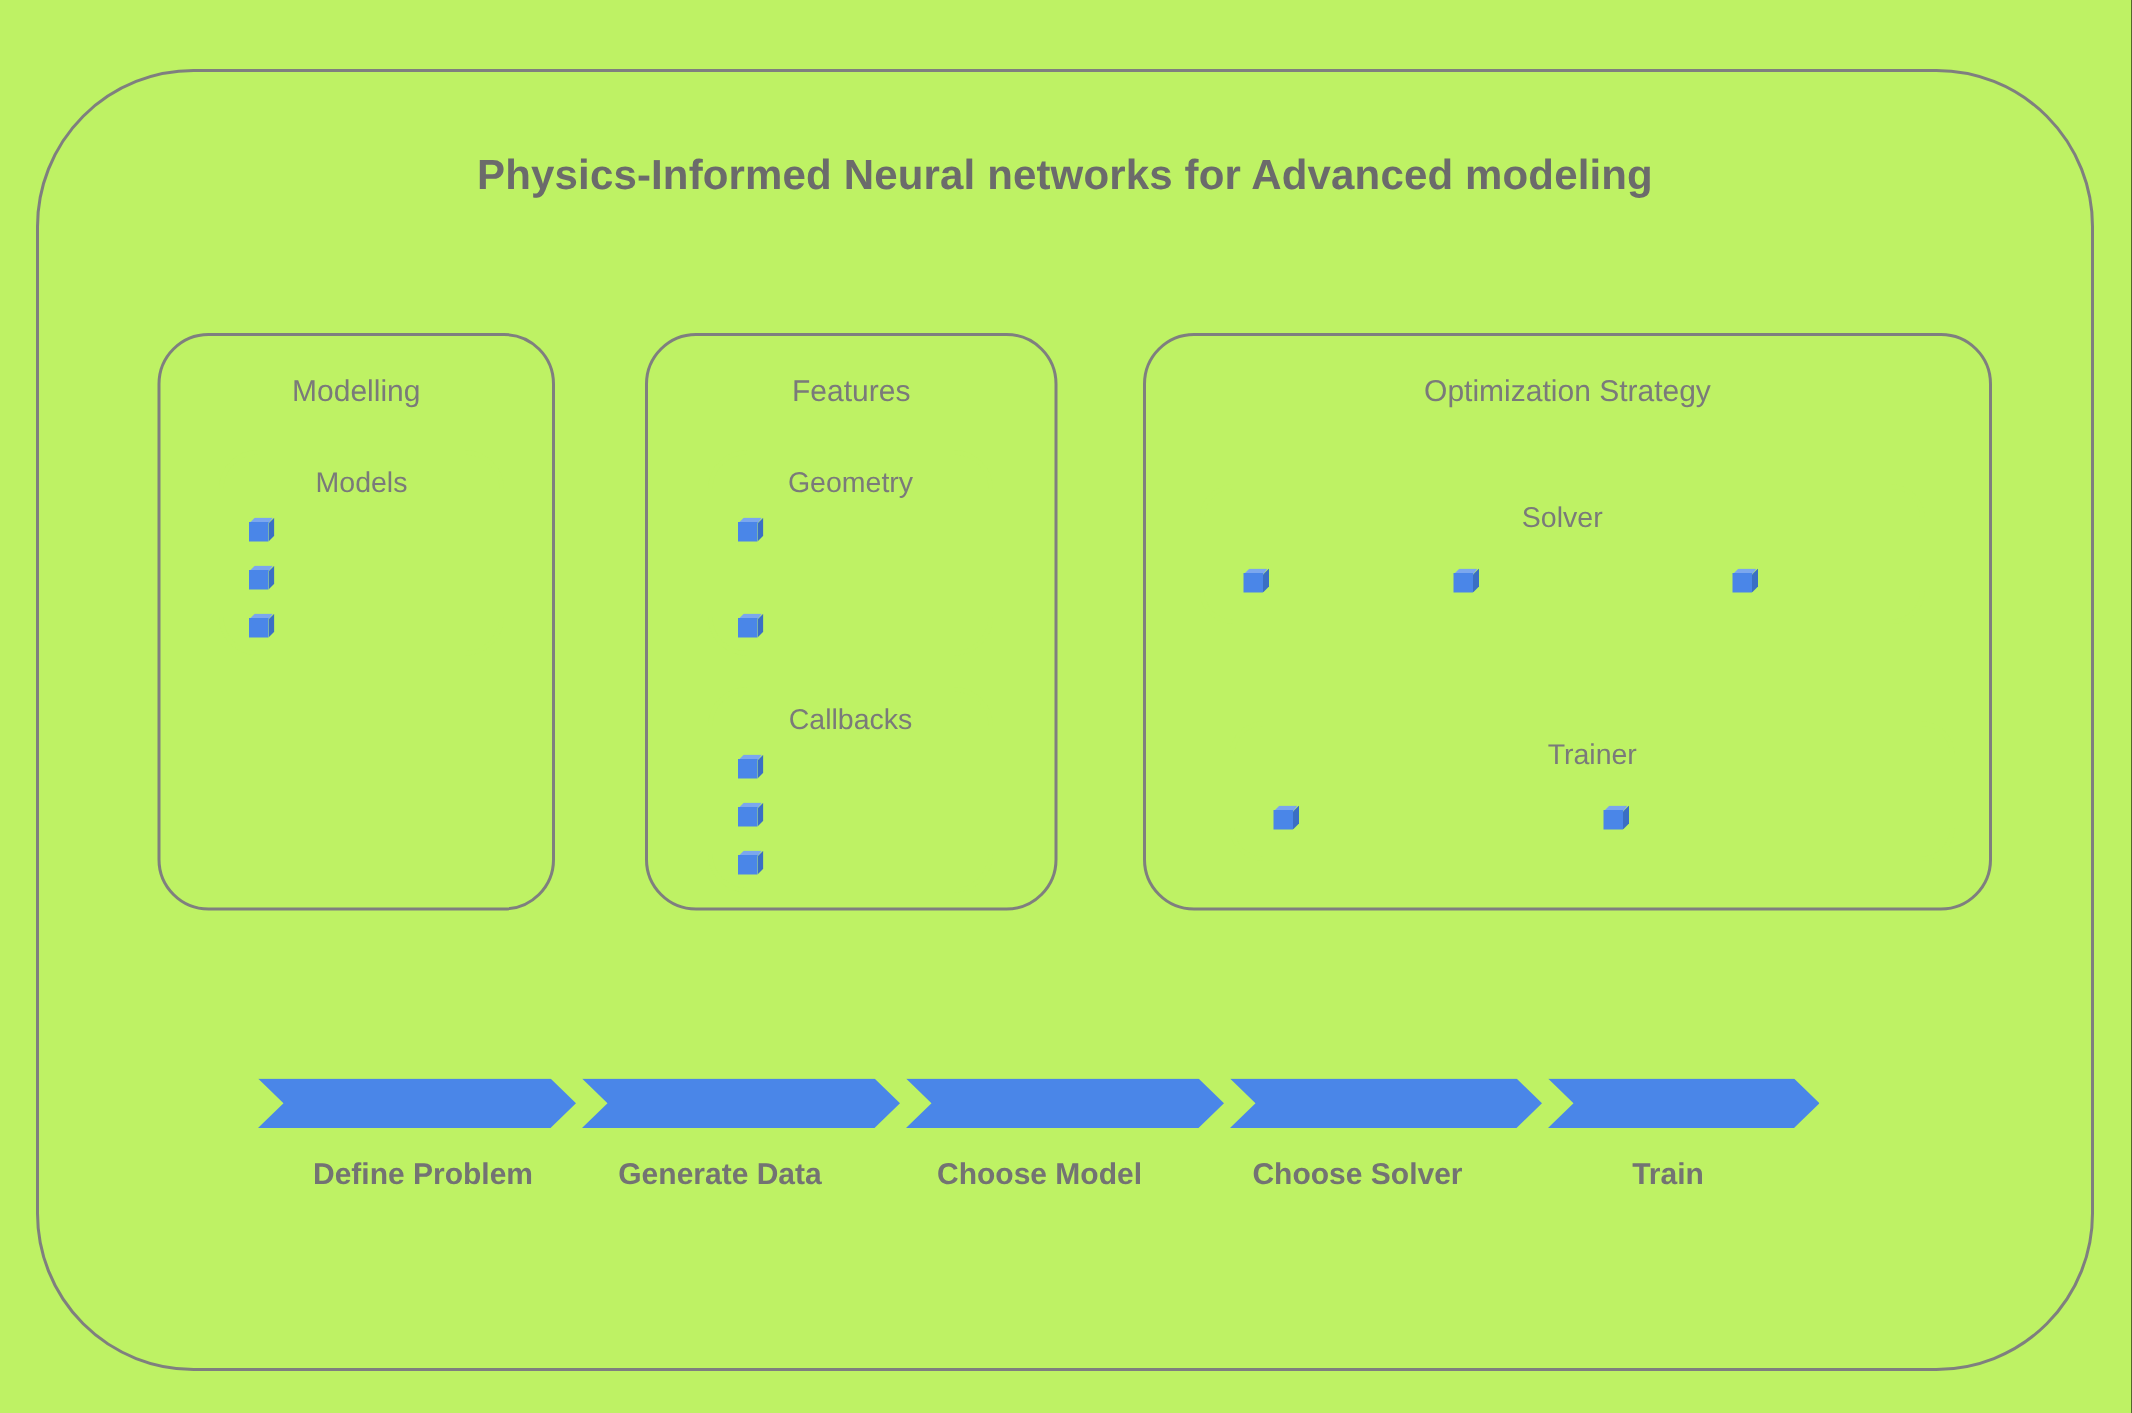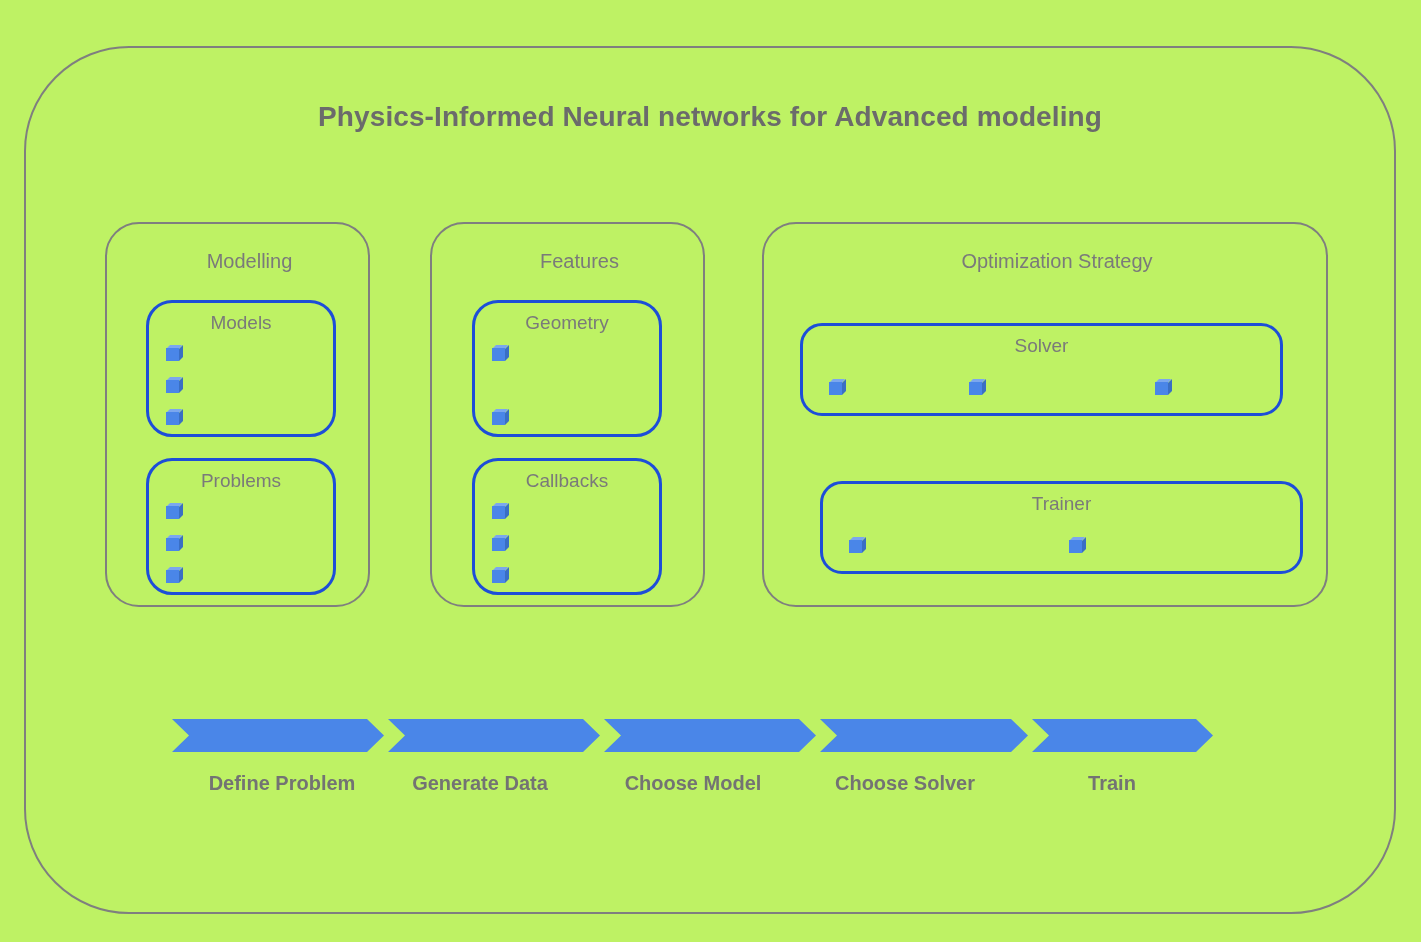--- a/index.html
+++ b/index.html
@@ -54,27 +54,26 @@
     box-sizing: border-box;
   }
   .group-title {
     position: absolute;
     left: 0;
     width: 100%;
     text-align: center;
     font-size: 20px;
     color: #7a7a7a;
     white-space: nowrap;
-    padding-left: 12px;
   }
 
   
   .sub-box {
     position: absolute;
-    border: 3px solid #1d4ed8;
+    border: 3px solid #bef264;
     border-radius: 26px;
     box-sizing: border-box;
   }
   .sub-box.wide {
     border-radius: 22px;
   }
   .sub-title {
     position: absolute;
     left: 0;
     width: 100%;
@@ -175,38 +174,20 @@
         <div class="face-side"></div>
         <div class="face-front"></div>
     </div>
     <div class="cube" style="left:17px; top:106px;">
       <div class="face-top-poly"></div>
         <div class="face-side"></div>
         <div class="face-front"></div>
     </div>
   </div>
 
-  <div class="sub-box" style="left:146px; top:458px; width:190px; height:137px;">
-    <div class="sub-title" style="top:9px;">Problems</div>
-    <div class="cube" style="left:17px; top:42px;">
-      <div class="face-top-poly"></div>
-        <div class="face-side"></div>
-        <div class="face-front"></div>
-    </div>
-    <div class="cube" style="left:17px; top:74px;">
-      <div class="face-top-poly"></div>
-        <div class="face-side"></div>
-        <div class="face-front"></div>
-    </div>
-    <div class="cube" style="left:17px; top:106px;">
-      <div class="face-top-poly"></div>
-        <div class="face-side"></div>
-        <div class="face-front"></div>
-    </div>
-  </div>
 
   <div class="group-panel" style="left:430px; top:222px; width:275px; height:385px;">
     <div class="group-title" style="top:26px;">Features</div>
   </div>
 
   <div class="sub-box" style="left:472px; top:300px; width:190px; height:137px;">
     <div class="sub-title" style="top:9px;">Geometry</div>
     <div class="cube" style="left:17px; top:42px;">
       <div class="face-top-poly"></div>
         <div class="face-side"></div>

